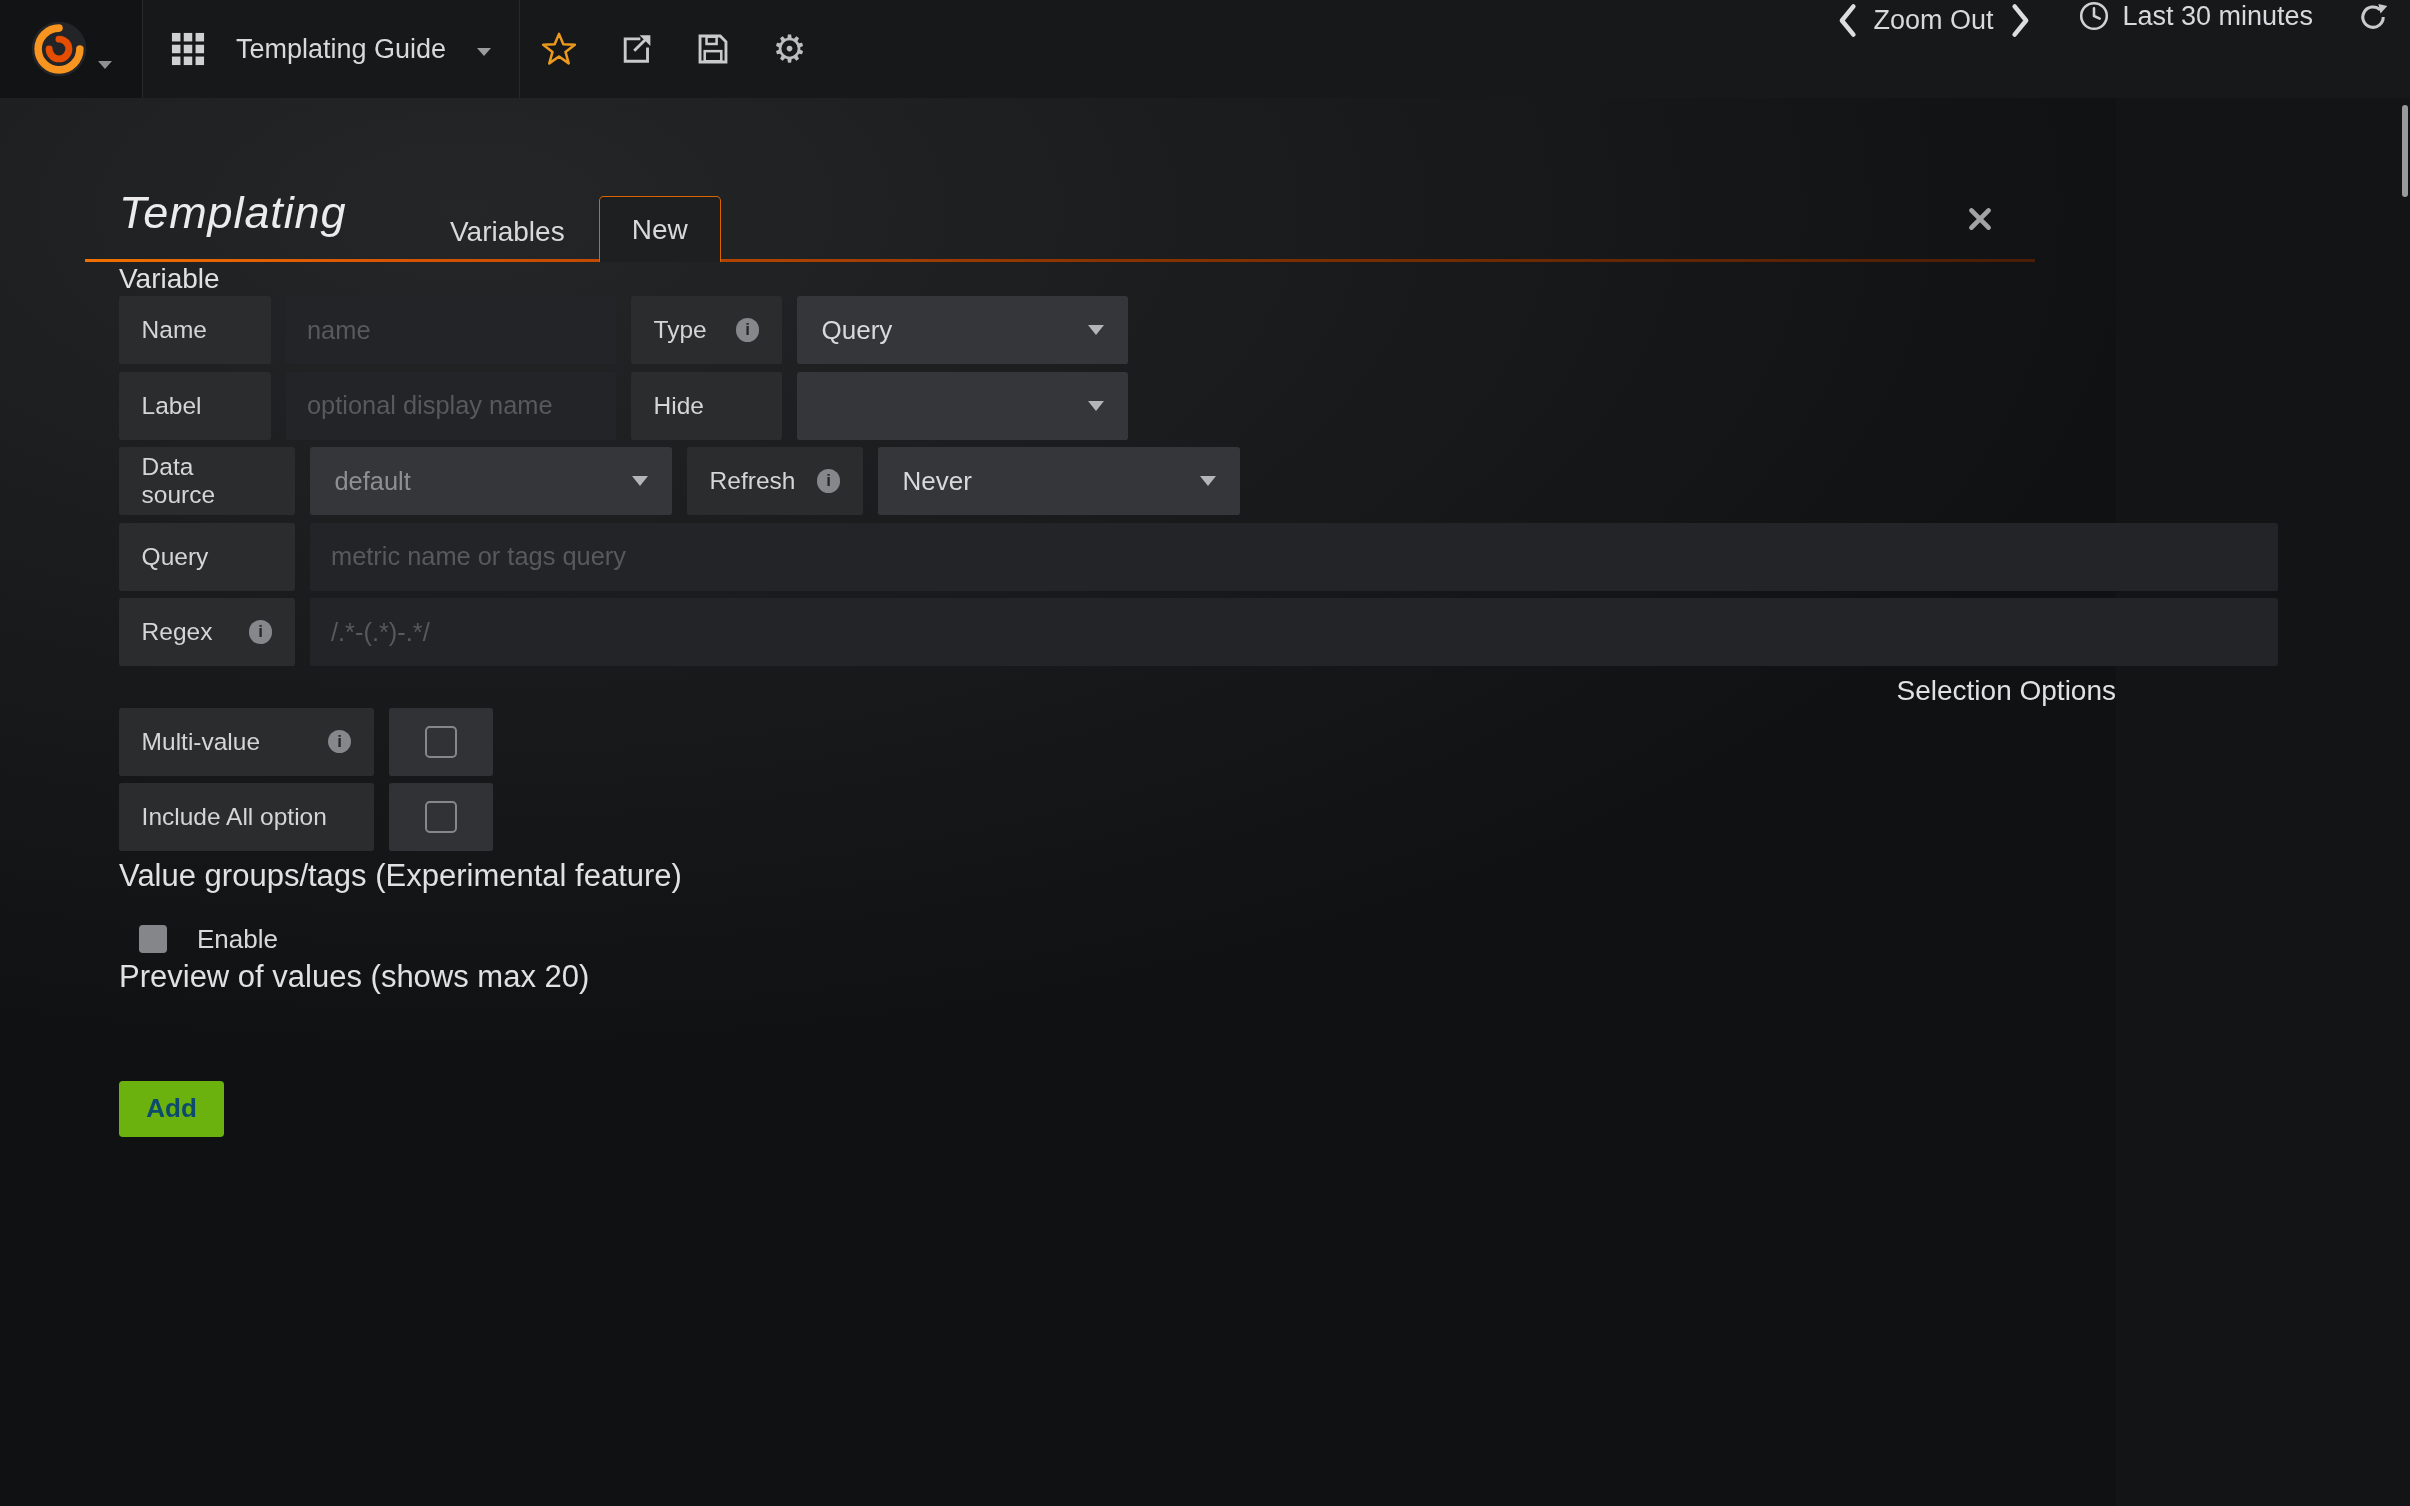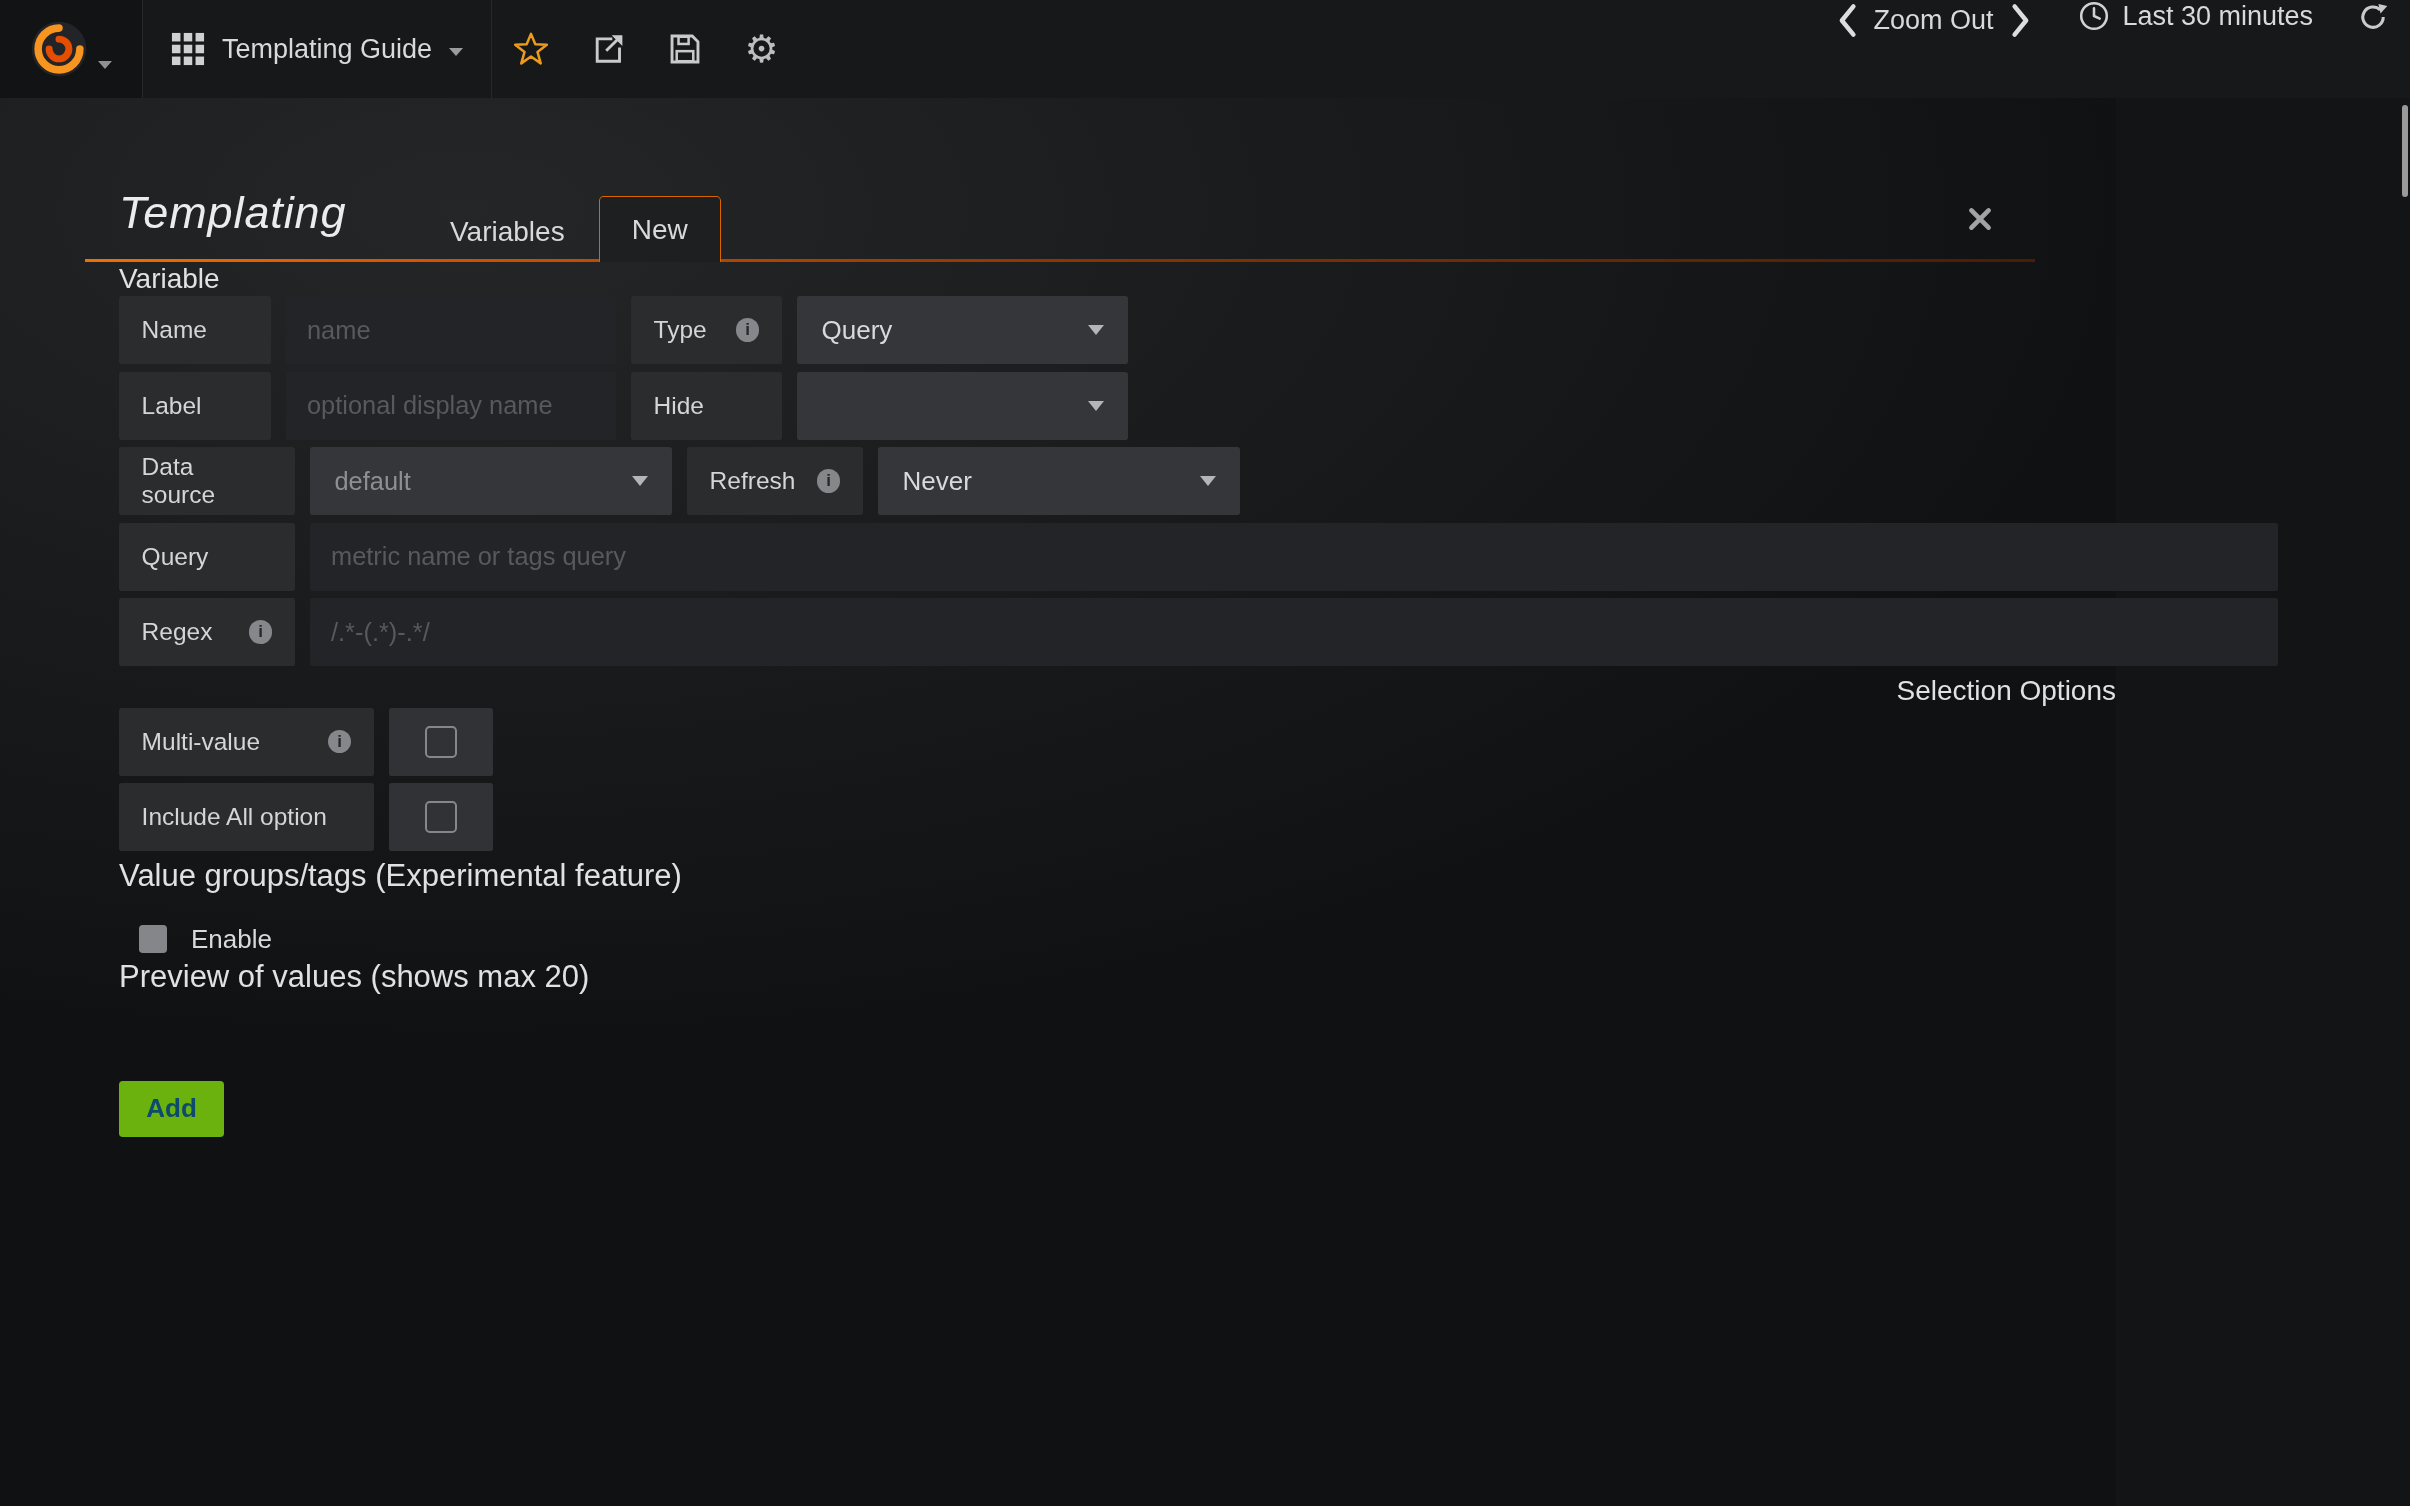--- a/index.html
+++ b/index.html
@@ -6,21 +6,21 @@
   html,body { margin:0; padding:0; width:2411px; height:1507px; overflow:hidden;
     background:#131415; font-family:"Liberation Sans", sans-serif; }
 
   
   .navbar { position:absolute; top:0; left:0; width:2411px; height:98px;
     background:#17181a; display:flex; align-items:stretch; z-index:10; }
   .logo-block { width:143px; background:#121315; display:flex; align-items:center;
     justify-content:center; gap:9.4px; border-right:0.9px solid #26282a; cursor:pointer; }
   .logo-caret { width:0; height:0; border-left:7.5px solid transparent; border-right:7.5px solid transparent;
     border-top:8.5px solid #8f9092; margin-top:32px; }
-  .dash-title-block { display:flex; align-items:center; gap:17px; padding:0 28px;
+  .dash-title-block { display:flex; align-items:center; gap:31px; padding:0 28px;
     border-right:0.9px solid #26282a; cursor:pointer; }
   .dash-title { font-size:27px; color:#d8d9da; }
   .title-caret { width:0; height:0; border-left:7.5px solid transparent; border-right:7.5px solid transparent;
     border-top:8.5px solid #9b9c9e; margin-top:5.6px; }
   .nav-icon-btn { width:77px; display:flex; align-items:center; justify-content:center; cursor:pointer; }
   .gear-glyph { font-size:38px; color:#bdbebf; line-height:1; }
   .nav-right { margin-left:auto; display:flex; align-items:flex-start; }
   .nav-right .seg { display:flex; align-items:center; padding:0 21px; gap:13px; }
   .nav-divider { width:0.9px; background:#26282a; }
   .nav-text { font-size:27px; color:#d8d9da; white-space:nowrap; }
@@ -67,21 +67,21 @@
     font-size:17px; font-weight:bold; font-style:normal; display:flex; align-items:center;
     justify-content:center; margin-left:17px; cursor:pointer; }
 
   .w161{width:152px} .w350{width:330px} .w160{width:151px} .w351{width:331px}
   .w187{width:176px} .w384{width:362px} .w2090{width:1968px} .w271{width:255px}
 
   .cb-box { width:104px; background:#313235; border-radius:2.8px; display:flex; align-items:center;
     justify-content:center; flex:0 0 auto; cursor:pointer; }
   .cb-square { width:32px; height:32px; border:2.8px solid #85878b; border-radius:4.7px; }
 
-  .enable-row { display:flex; align-items:center; gap:24px; margin-top:26px; height:41px; }
+  .enable-row { display:flex; align-items:center; gap:30px; margin-top:26px; height:41px; }
   .enable-cb { width:28px; height:28px; background:#85868a; border-radius:3.8px; margin-left:20px; cursor:pointer; }
   .enable-label { font-size:26px; color:#d8d9da; }
 
   .add-btn { margin-top:87px; width:105px; height:56px; background:#6bb20e; border:none;
     border-radius:3.8px; color:#0c4a6e; font-size:26px; font-weight:bold; cursor:pointer;
     display:flex; align-items:center; justify-content:center; font-family:"Liberation Sans",sans-serif; }
 
   .scroll-thumb { position:absolute; right:1.9px; top:105px; width:6.6px; height:92px;
     background:#9a9a9a; border-radius:3.8px; }
 </style>

